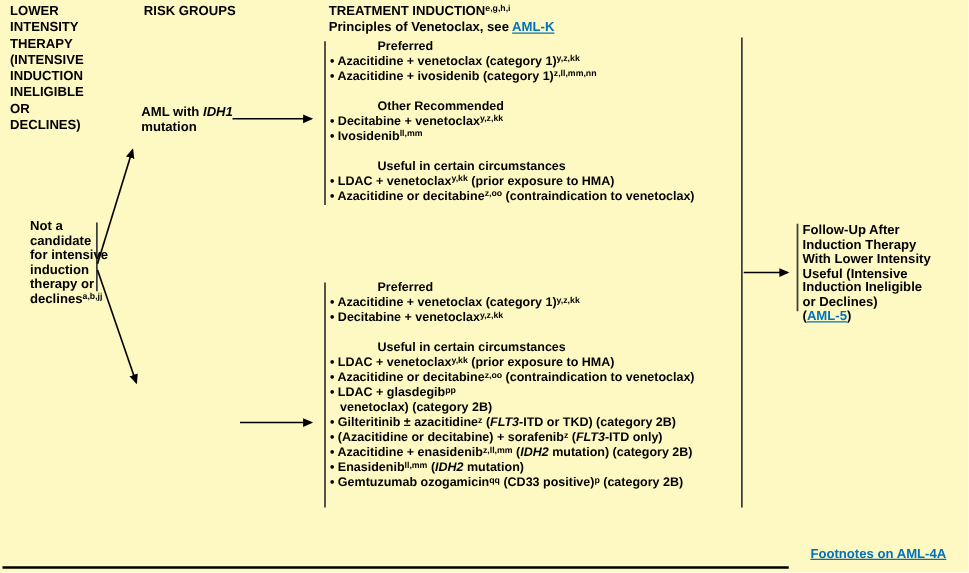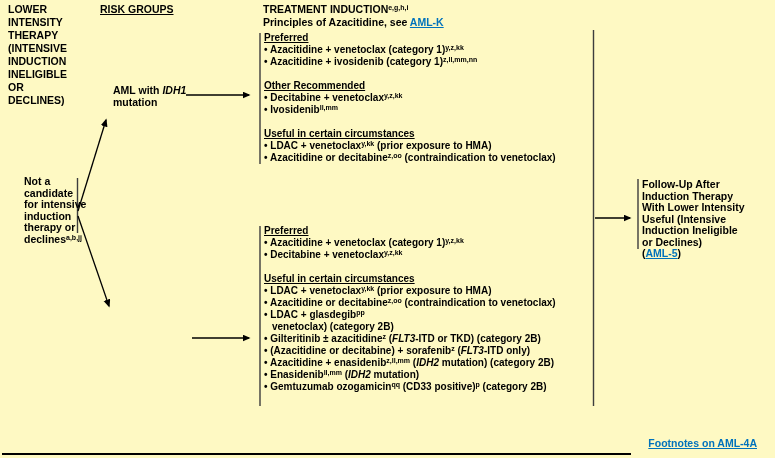--- a/index.html
+++ b/index.html
@@ -8,21 +8,21 @@
   .abs{position:absolute;}
   svg.overlay{position:absolute;left:0;top:0;pointer-events:none;}
   
   .hdr  .tline{font-size:10.5px;height:13px;line-height:13px;white-space:nowrap;}
   .body .tline{font-size:10px;height:12px;line-height:12px;white-space:nowrap;}
   .node .tline{font-size:10.5px;height:12px;line-height:12px;white-space:nowrap;}
   .small .tline{font-size:10.5px;height:11.5px;line-height:11.5px;white-space:nowrap;}
   .tline.cont{padding-left:8px;}
   .sup{font-size:7px;position:relative;top:-3px;letter-spacing:0;}
   .it{font-style:italic;}
-  .un{text-decoration:underline;}
+  .un{margin-left:38px;}
   .lnk{color:#0072bc;text-decoration:underline;cursor:pointer;}
   a.lnk{font-weight:bold;}
 </style>
 </head>
 <body>
 
 <div class="canvas">
 
   <svg class="overlay" width="775" height="458" viewBox="0 0 775 458">
     <defs>
@@ -52,26 +52,26 @@
   <div class="abs hdr" style="left:8px;top:3px;">
       <div class="tline"><span>LOWER</span></div>
       <div class="tline"><span>INTENSITY</span></div>
       <div class="tline"><span>THERAPY</span></div>
       <div class="tline"><span>(INTENSIVE</span></div>
       <div class="tline"><span>INDUCTION</span></div>
       <div class="tline"><span>INELIGIBLE</span></div>
       <div class="tline"><span>OR</span></div>
       <div class="tline"><span>DECLINES)</span></div>
     </div>
-  <div class="abs hdr" style="left:100px;top:3px;text-decoration:underline;">
+  <div class="abs hdr" style="left:115px;top:3px;">
       <div class="tline"><span>RISK GROUPS</span></div>
     </div>
   <div class="abs hdr" style="left:263px;top:3px;">
       <div class="tline"><span>TREATMENT INDUCTION</span><span class="sup">e,g,h,i</span></div>
-      <div class="tline"><span>Principles of Azacitidine, see </span><a class="lnk" href="#">AML-K</a></div>
+      <div class="tline"><span>Principles of Venetoclax, see </span><a class="lnk" href="#">AML-K</a></div>
     </div>
 
   <div class="abs small" style="left:24px;top:176px;">
       <div class="tline"><span>Not a</span></div>
       <div class="tline"><span>candidate</span></div>
       <div class="tline"><span>for intensive</span></div>
       <div class="tline"><span>induction</span></div>
       <div class="tline"><span>therapy or</span></div>
       <div class="tline"><span>declines</span><span class="sup">a,b,jj</span></div>
     </div>

